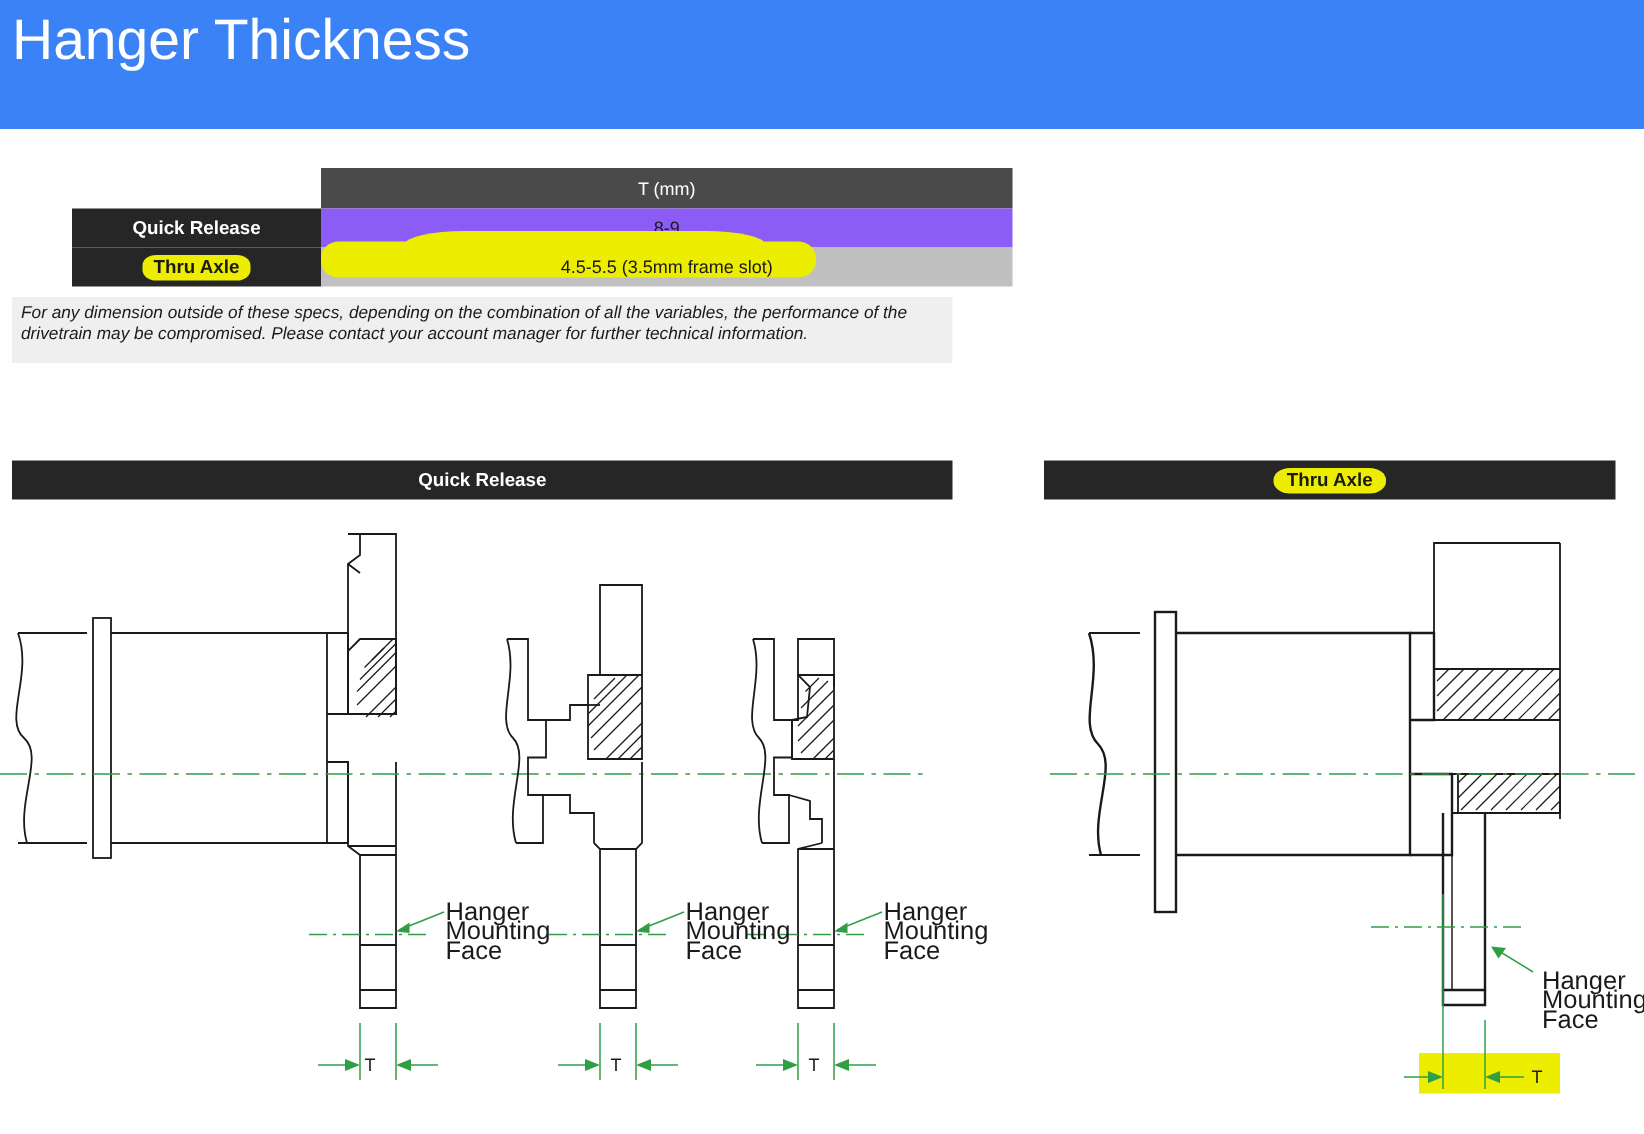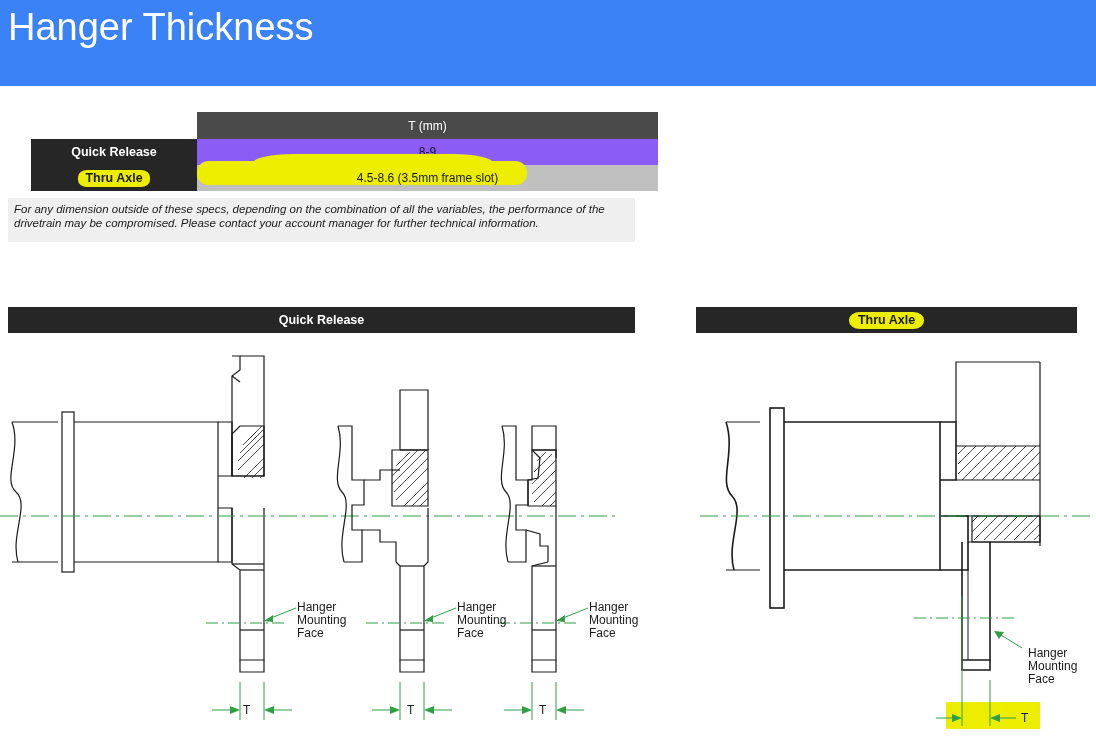--- a/index.html
+++ b/index.html
@@ -17,21 +17,21 @@
     padding-left:16px;
   }
   .header-title{
     position:absolute;left:8px;top:6px;
     font-size:38px;font-weight:400;color:#ffffff;
     letter-spacing:0px;
     white-space:nowrap;
   }
   
   .spec-table{
-    position:absolute;left:7px;top:112px;width:665px;padding-left:24px;
+    position:absolute;left:24px;top:112px;width:665px;padding-left:24px;
   }
   .spec-row{display:flex;width:627px;}
   .sp-label{
     width:166px;box-sizing:border-box;
     background:#262626;color:#ffffff;
     font-size:12.5px;font-weight:bold;
     display:flex;align-items:center;justify-content:center;
   }
   .sp-label.blank{background:#ffffff;}
   .sp-val{
@@ -71,21 +71,21 @@
     position:absolute;height:26px;background:#262626;color:#ffffff;
     display:flex;align-items:center;justify-content:center;
     font-size:12.5px;font-weight:bold;
   }
   .sect-left{left:8px;top:307px;width:627px;}
   .sect-right{left:696px;top:307px;width:381px;}
   
   .draw{position:absolute;left:0;top:330px;width:1096px;height:426px;}
   svg{display:block;}
   .anno{
-    position:absolute;font-size:12px;line-height:13px;color:#1a1a1a;
+    position:absolute;font-size:17px;line-height:13px;color:#1a1a1a;
   }
   .dimlabel{
     position:absolute;font-size:12px;color:#1a1a1a;
   }
 </style>
 </head>
 <body>
 
 <div class="header">
   <div class="header-title">Hanger Thickness</div>
@@ -103,21 +103,21 @@
     <div class="sp-val">8-9</div>
   </div>
 
   <div class="spec-row row-ta">
     <div class="sp-label">
       <span class="ta-label-hl">Thru Axle</span>
     </div>
     <div class="sp-val">
       <span class="ta-val-hl"></span>
       <span class="ta-val-hl2"></span>
-      <span class="ta-val-text">4.5-8.6 (3.5mm frame slot)</span>
+      <span class="ta-val-text">4.5-5.5 (3.5mm frame slot)</span>
     </div>
   </div>
 </div>
 
 <div class="spec-note">For any dimension outside of these specs, depending on the combination of all the variables, the performance of the drivetrain may be compromised. Please contact your account manager for further technical information.</div>
 
 <div class="sect-bar sect-left">Quick Release</div>
 <div class="sect-bar sect-right">
   <span style="background:#eded00;color:#1a1a1a;padding:1px 9px 2px 9px;border-radius:11px/8px;">Thru Axle</span>
 </div>

